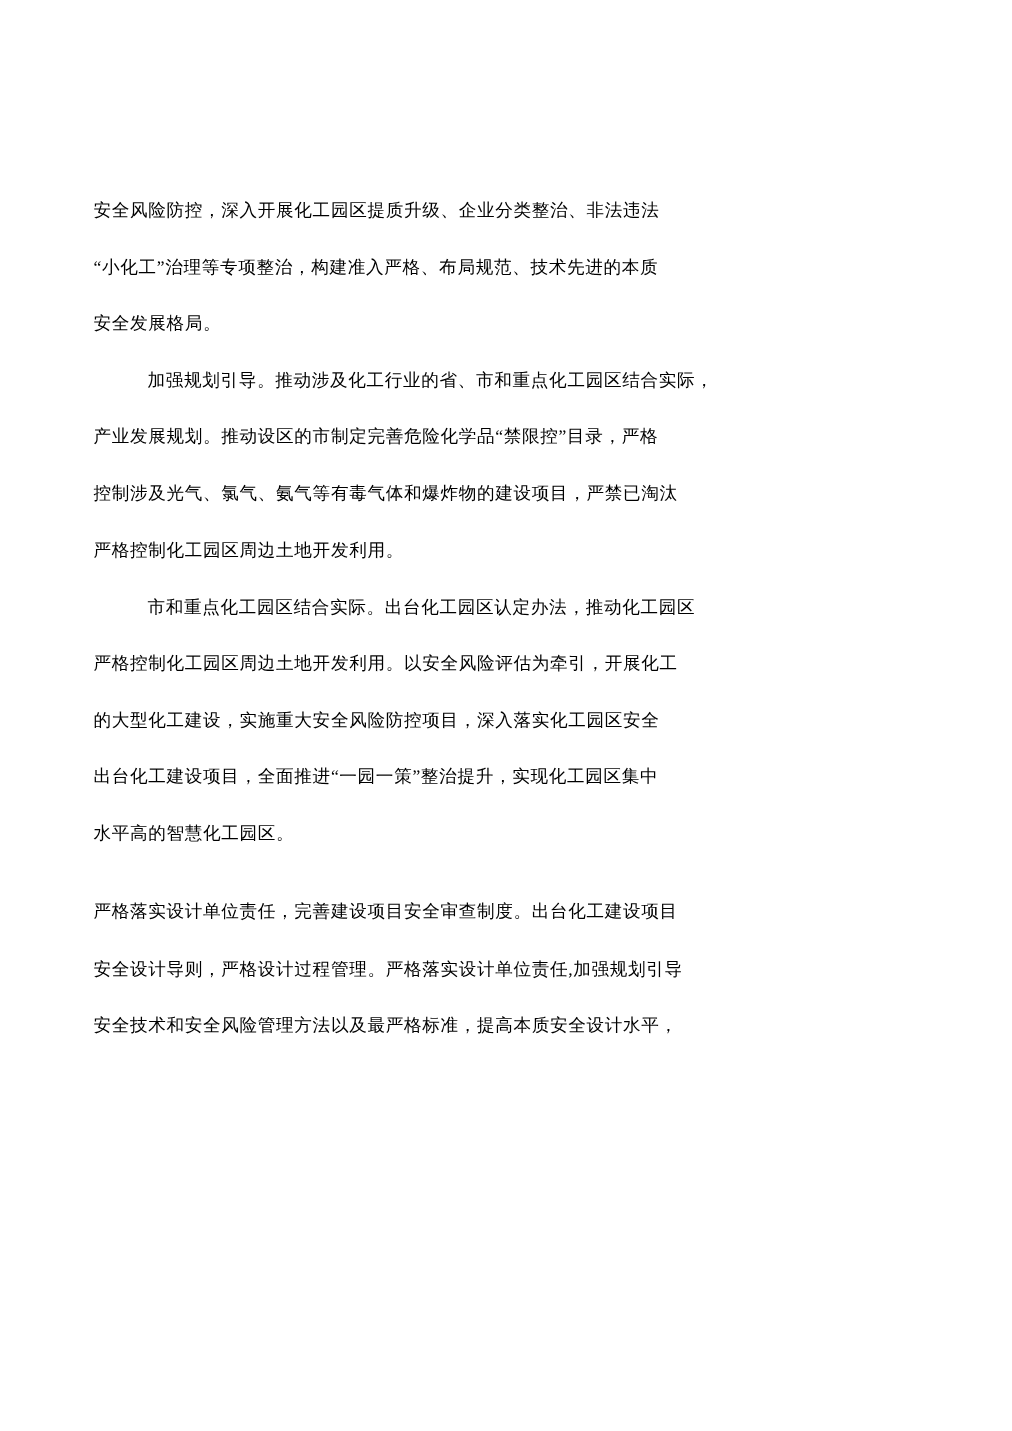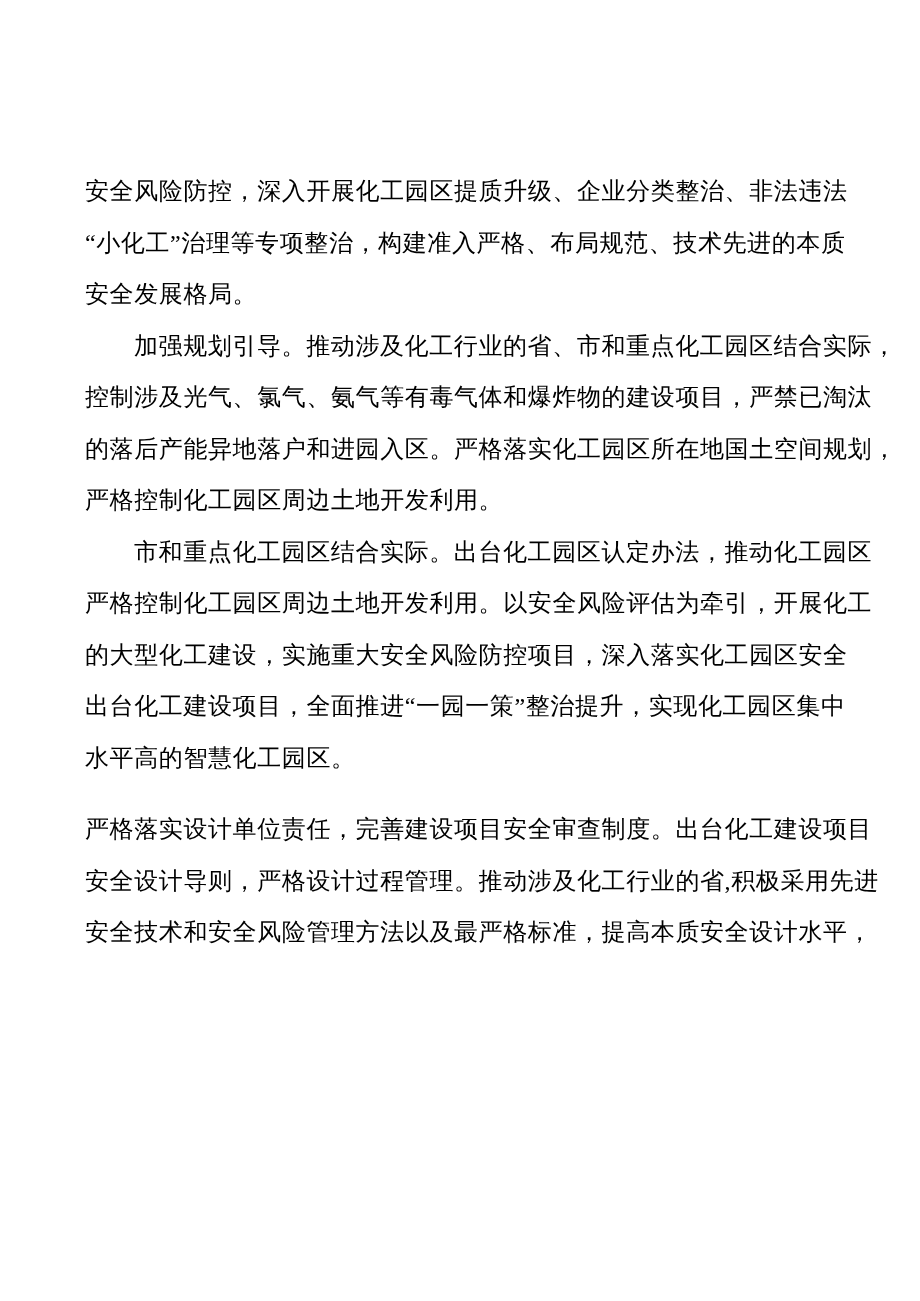--- a/index.html
+++ b/index.html
@@ -32,52 +32,51 @@
   .paragraph {
     margin: 0;
     padding: 0;
   }
   .paragraph.spaced {
     margin-top: 20px;
   }
   .text-line {
     height: 51.5px;
     line-height: 51.5px;
-    font-size: 24px;
+    font-size: 16px;
     letter-spacing: 0.6px;
     white-space: nowrap;
     color: #000000;
   }
   .text-line.indent {
     padding-left: 49px;
-    text-align: center;
   }
 </style>
 </head>
 <body>
 
 <div class="page">
   <div class="doc-body">
       <div class="paragraph">
         <div class="text-line">安全风险防控，深入开展化工园区提质升级、企业分类整治、非法违法</div>
         <div class="text-line">“小化工”治理等专项整治，构建准入严格、布局规范、技术先进的本质</div>
         <div class="text-line">安全发展格局。</div>
       </div>
       <div class="paragraph">
         <div class="text-line indent">加强规划引导。推动涉及化工行业的省、市和重点化工园区结合实际，</div>
+        <div class="text-line">产业发展规划。推动设区的市制定完善危险化学品“禁限控”目录，严格</div>
         <div class="text-line">控制涉及光气、氯气、氨气等有毒气体和爆炸物的建设项目，严禁已淘汰</div>
-        <div class="text-line">的落后产能异地落户和进园入区。严格落实化工园区所在地国土空间规划，</div>
         <div class="text-line">严格控制化工园区周边土地开发利用。</div>
       </div>
       <div class="paragraph">
         <div class="text-line indent">市和重点化工园区结合实际。出台化工园区认定办法，推动化工园区</div>
         <div class="text-line">严格控制化工园区周边土地开发利用。以安全风险评估为牵引，开展化工</div>
         <div class="text-line">的大型化工建设，实施重大安全风险防控项目，深入落实化工园区安全</div>
         <div class="text-line">出台化工建设项目，全面推进“一园一策”整治提升，实现化工园区集中</div>
         <div class="text-line">水平高的智慧化工园区。</div>
       </div>
       <div class="paragraph spaced">
         <div class="text-line">严格落实设计单位责任，完善建设项目安全审查制度。出台化工建设项目</div>
-        <div class="text-line">安全设计导则，严格设计过程管理。推动涉及化工行业的省,积极采用先进</div>
+        <div class="text-line">安全设计导则，严格设计过程管理。严格落实设计单位责任,加强规划引导</div>
         <div class="text-line">安全技术和安全风险管理方法以及最严格标准，提高本质安全设计水平，</div>
       </div>
     </div>
 </div>
 
 </body></html>

